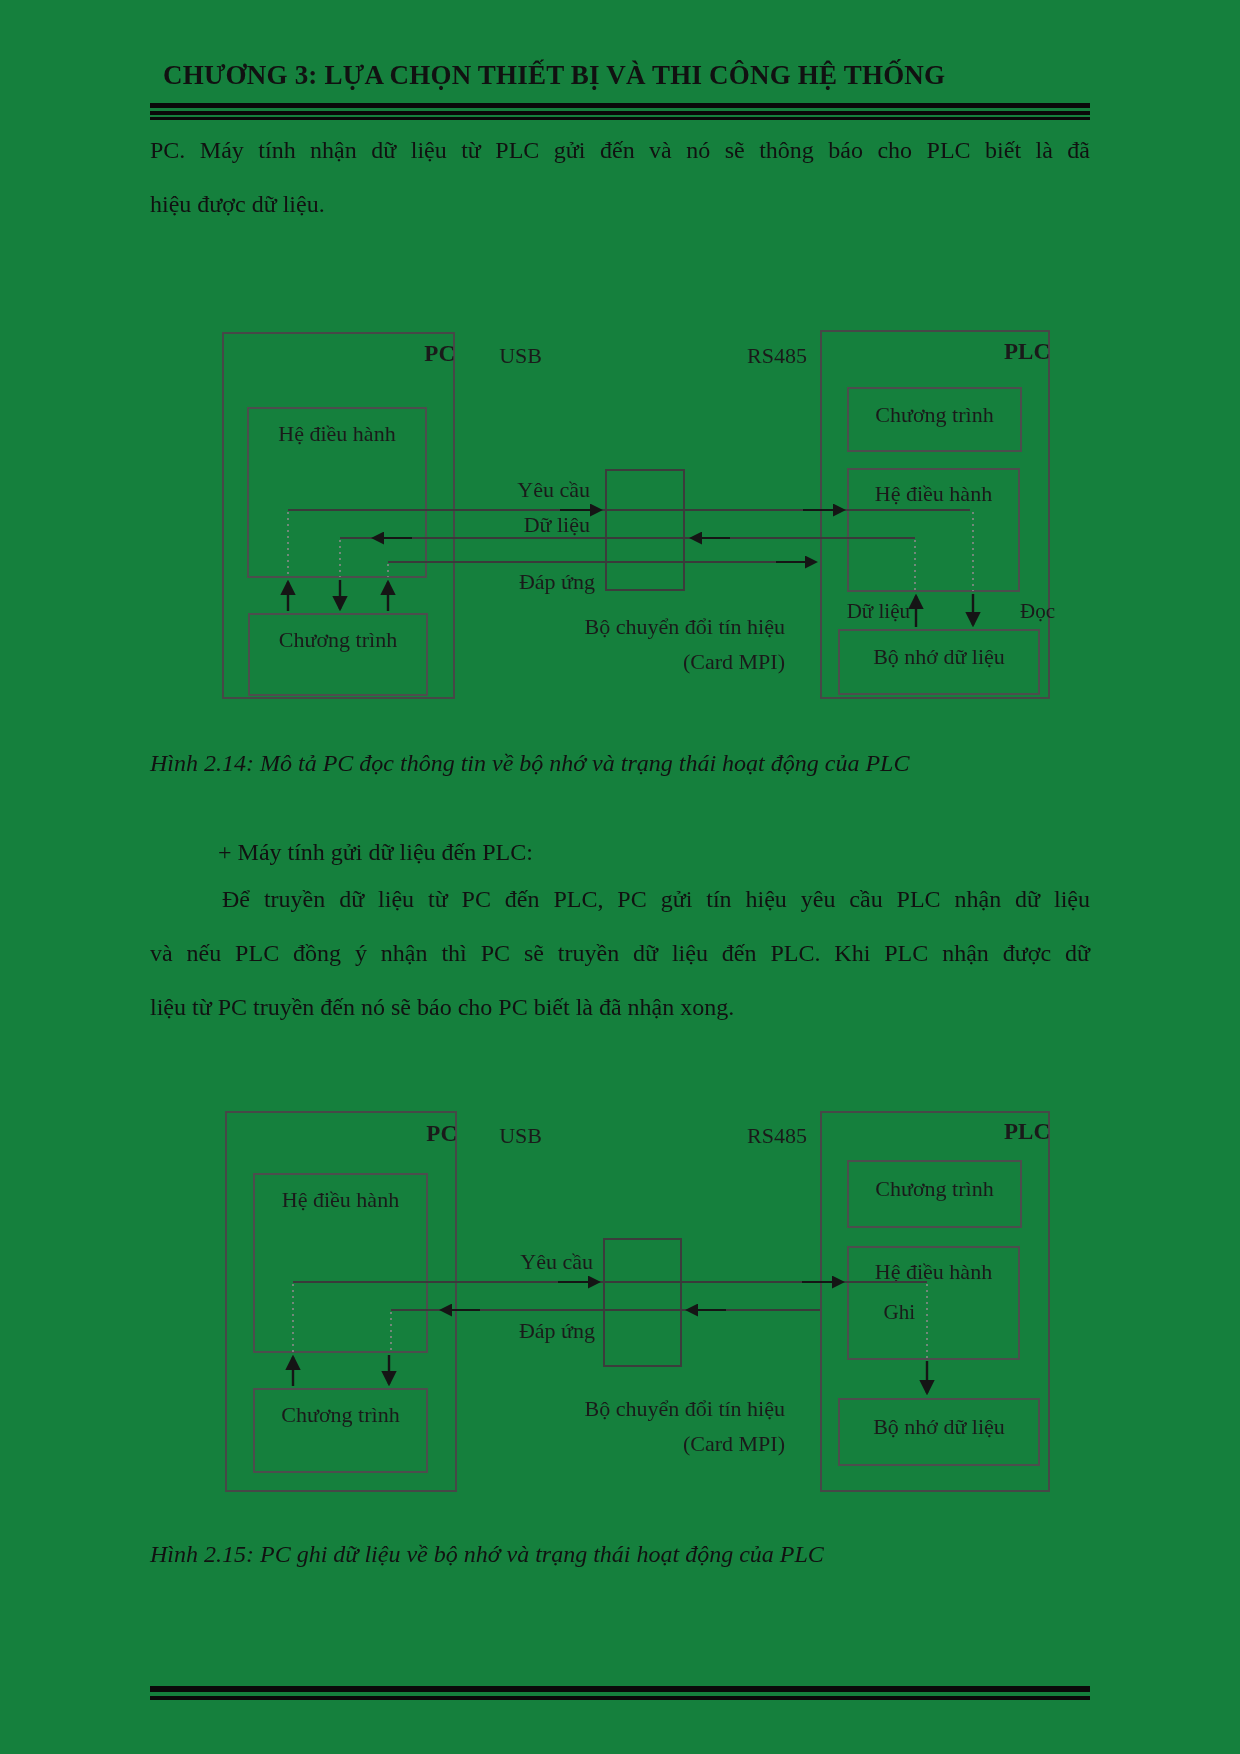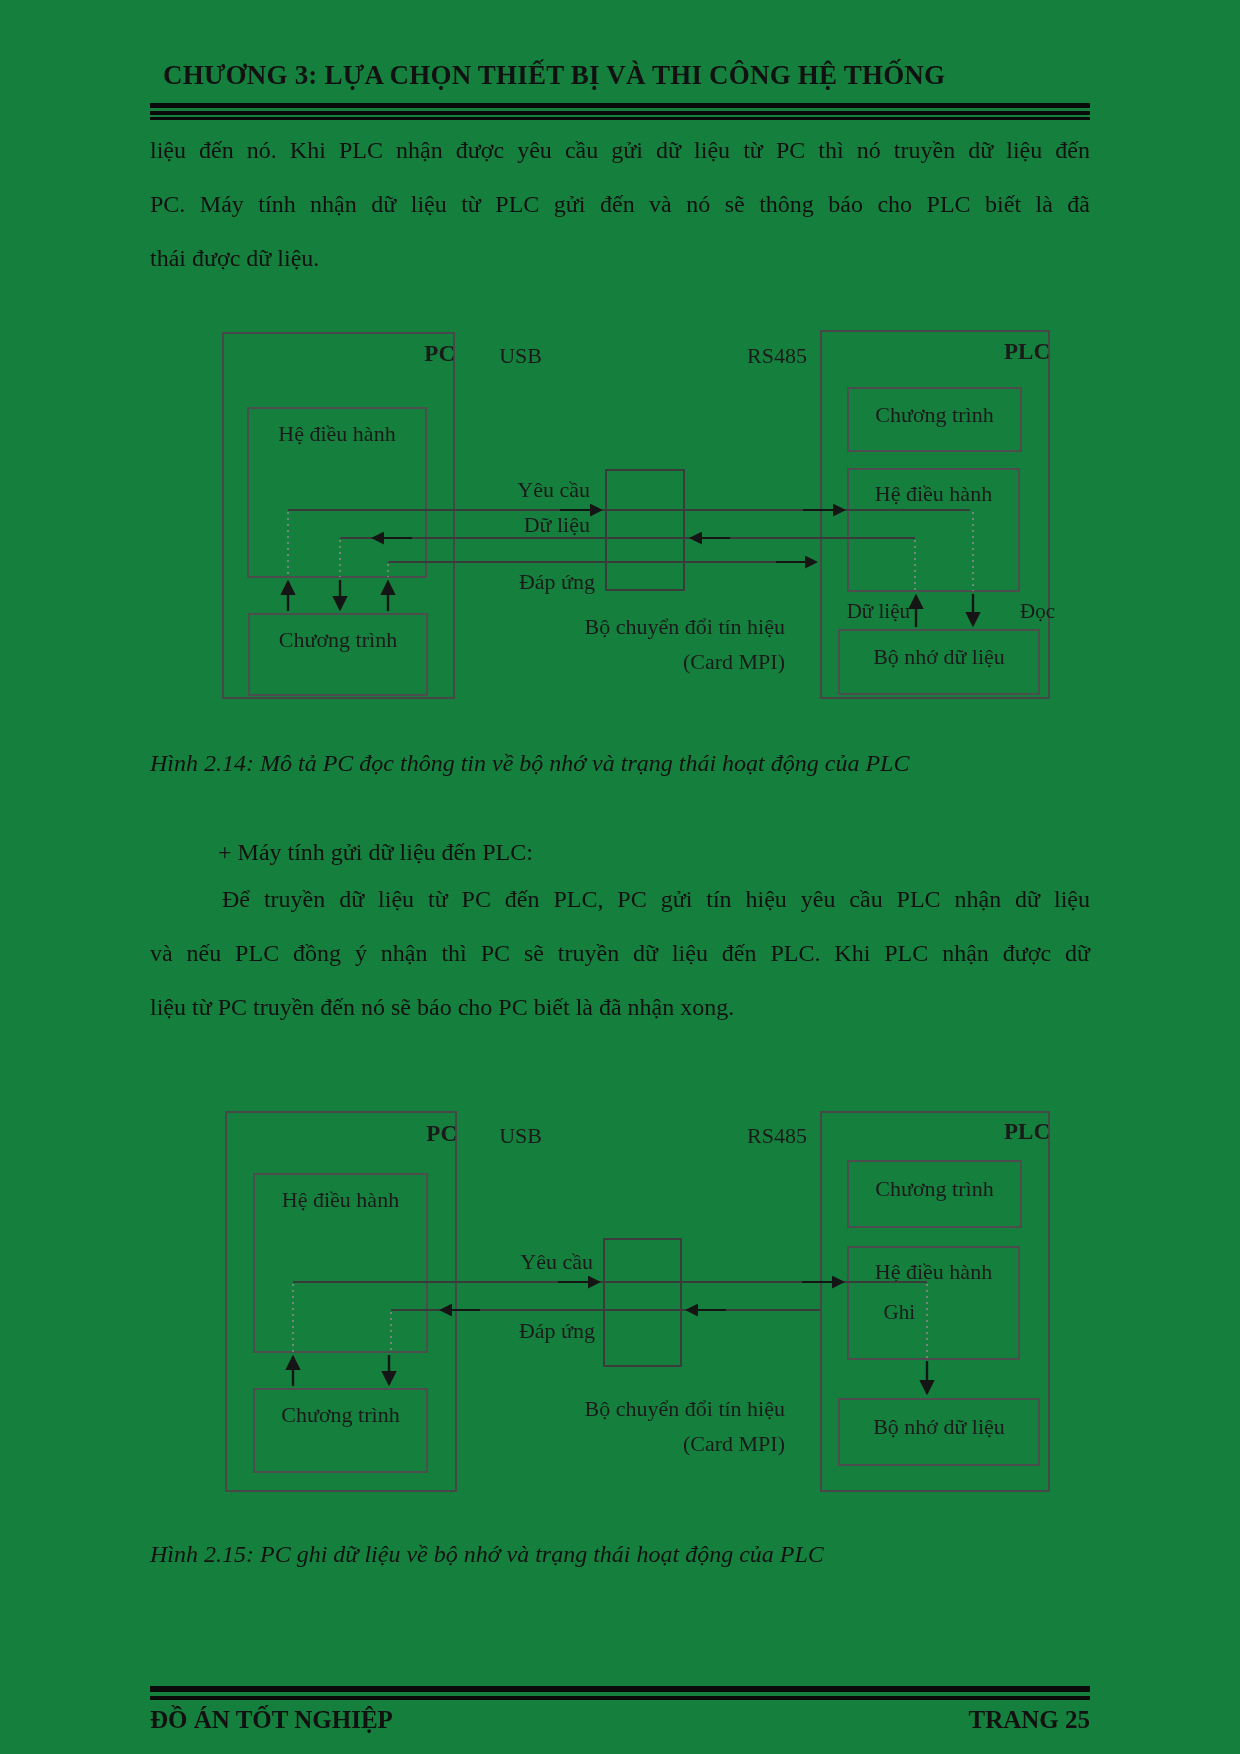--- a/index.html
+++ b/index.html
@@ -37,23 +37,22 @@
 <body>
 
 <div class="page">
 
   <div class="abs title">CHƯƠNG 3: LỰA CHỌN THIẾT BỊ VÀ THI CÔNG HỆ THỐNG</div>
   <div class="abs rule" style="top:103px;height:5px;"></div>
   <div class="abs rule" style="top:111px;height:4px;"></div>
   <div class="abs rule" style="top:117px;height:3px;"></div>
 
   <div class="abs textblock" style="top:123px;">
-    <div class="jline">liệu đến nó. Khi PLC nhận được yêu cầu gửi dữ liệu từ PC thì nó truyền dữ liệu đến</div>
     <div class="jline">PC. Máy tính nhận dữ liệu từ PLC gửi đến và nó sẽ thông báo cho PLC biết là đã</div>
-    <div>thái được dữ liệu.</div>
+    <div>hiệu được dữ liệu.</div>
   </div>
 
   <div>
 
     <div class="box outer" style="left:222px;top:332px;width:233px;height:367px;"></div>
     <div class="box outer" style="left:820px;top:330px;width:230px;height:369px;"></div>
 
     <div class="diaglabel bold" style="left:222px;top:341px;width:233px;font-size:23px;">PC</div>
     <div class="diaglabel" style="left:462px;top:343px;width:80px;">USB</div>
     <div class="diaglabel" style="left:707px;top:343px;width:100px;">RS485</div>
@@ -169,18 +168,14 @@
         <line class="varr" x1="389" y1="1355" x2="389" y2="1384" marker-end="url(#ah2)"></line>
         <line class="varr" x1="927" y1="1361" x2="927" y2="1393" marker-end="url(#ah2)"></line>
       </g>
     </svg>
   </div>
 
   <div class="abs capt" style="top:1541px;">Hình 2.15: PC ghi dữ liệu về bộ nhớ và trạng thái hoạt động của PLC</div>
 
   <div class="abs rule" style="top:1686px;height:6px;"></div>
   <div class="abs rule" style="top:1696px;height:4px;"></div>
-  <div class="abs footrow">
-    <span>ĐỒ ÁN TỐT NGHIỆP</span>
-    <span>TRANG 25</span>
-  </div>
 
 </div>
 
 </body></html>

